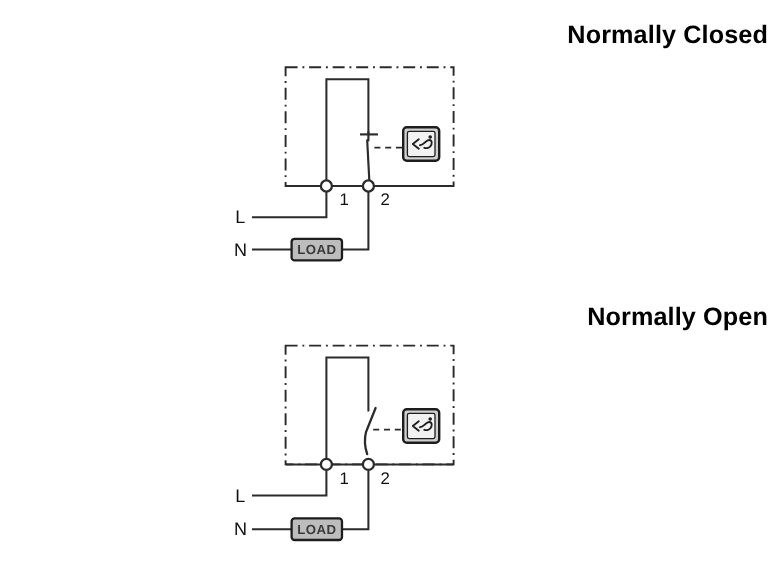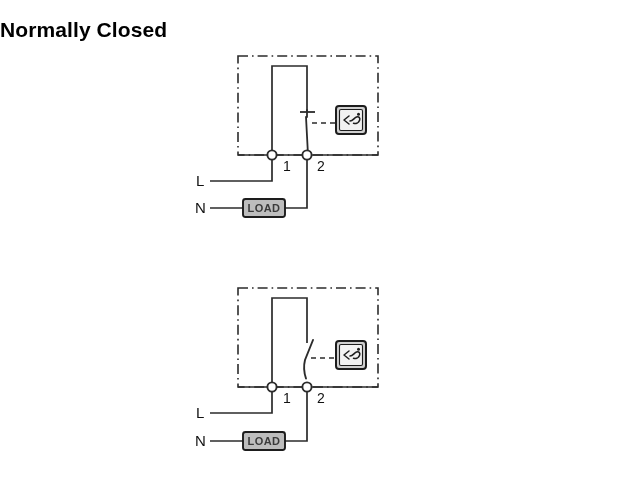--- a/index.html
+++ b/index.html
@@ -27,21 +27,21 @@
     left: 0;
     width: 640px;
   }
   #block-nc { top: 0px; height: 235px; }
   #block-no { top: 235px; height: 245px; }
 
   .diagram-title {
     position: absolute;
     left: 0;
     width: 640px;
-    text-align: left;
+    text-align: right;
     font-size: 21px;
     font-weight: bold;
     color: #000000;
     font-family: "Liberation Sans", sans-serif;
     letter-spacing: 0.1px;
     white-space: nowrap;
   }
   #title-nc { top: 18px; }
   #title-no { top: 253px; }
 
@@ -74,20 +74,21 @@
 </style>
 </head>
 <body>
 
 <div class="page">
 
   <div class="diagram-block" id="block-nc"></div>
   <div class="diagram-title" id="title-nc">Normally Closed</div>
 
   <div class="diagram-block" id="block-no"></div>
+  <div class="diagram-title" id="title-no">Normally Open</div>
 
   <svg class="svg-layer" viewBox="0 0 640 480" xmlns="http://www.w3.org/2000/svg">
 
     <g>
 
       <rect x="238" y="56" width="140" height="99" fill="none" stroke="#2b2b2b" stroke-width="1.6" stroke-dasharray="10 4 1.6 4"></rect>
 
       <path d="M 272 155 L 272 66 L 307 66 L 307 111" fill="none" stroke="#2b2b2b" stroke-width="1.7" stroke-linejoin="miter"></path>
 
       <line x1="238" y1="155" x2="272" y2="155" stroke="#2b2b2b" stroke-width="1.7"></line>

